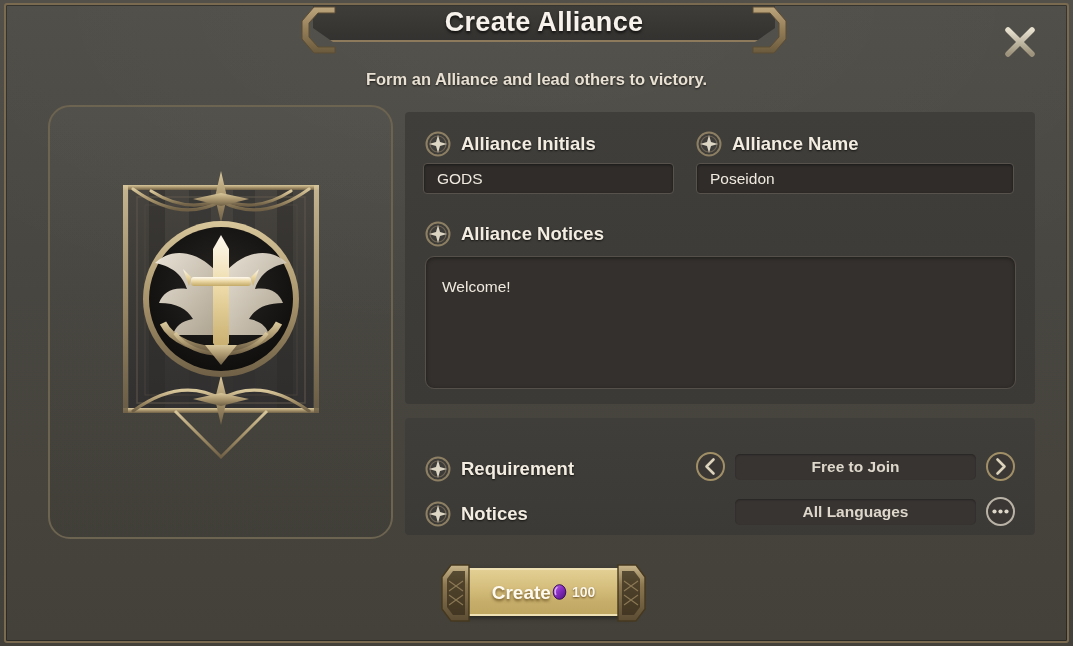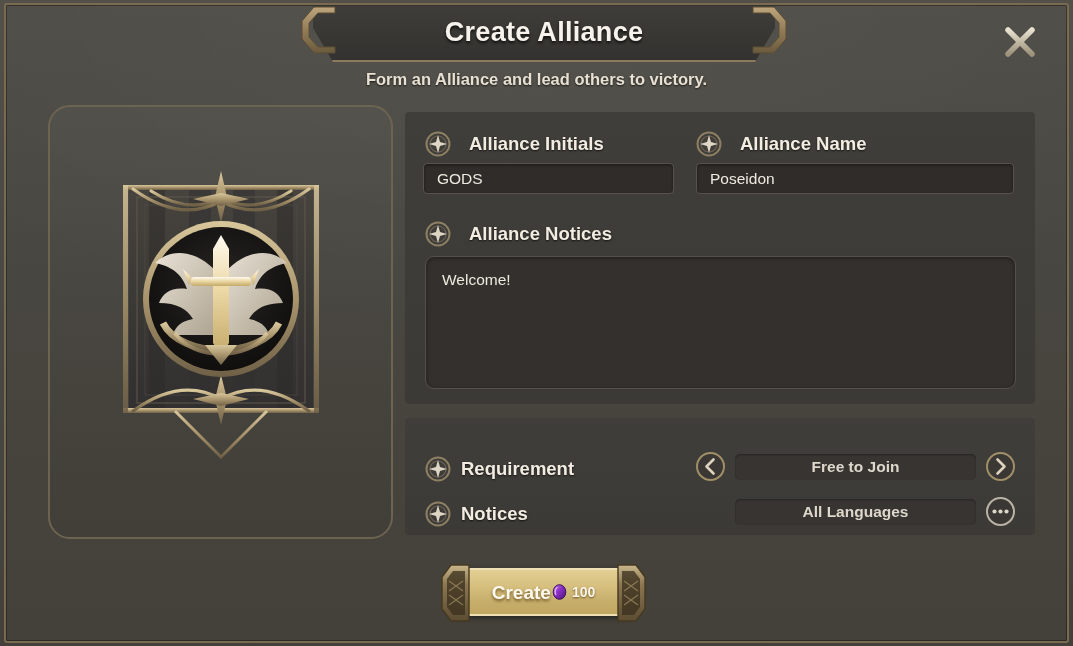--- a/index.html
+++ b/index.html
@@ -41,21 +41,21 @@
       linear-gradient(180deg, #4f4d47 0%, #484640 45%, #434139 100%);
     overflow: hidden;
   }
 
   
   #title-plate {
     position: absolute;
     left: 306px;
     top: 0px;
     width: 462px;
-    height: 56px;
+    height: 36px;
   }
   #title-plate-bg {
     position: absolute;
     inset: 0;
     background: linear-gradient(180deg, #3f3d39 0%, #393733 55%, #343230 100%);
     clip-path: polygon(
       22px 0, calc(100% - 22px) 0,
       100% 0, 100% 22px,
       calc(100% - 20px) 100%,
       20px 100%,
@@ -152,21 +152,21 @@
     width: 630px;
     height: 117px;
     background: linear-gradient(180deg, #403e3a 0%, #3c3a36 100%);
     border-radius: 4px;
   }
 
   
   .field-label {
     display: flex;
     align-items: center;
-    gap: 18px;
+    gap: 10px;
   }
   .field-label .label-text {
     font-size: 18.5px;
     font-weight: bold;
     color: #f2ece1;
     text-shadow: 0 1px 2px rgba(0,0,0,.7);
   }
   .bullet-icon { width: 26px; height: 26px; flex: 0 0 26px; }
 
   
@@ -192,21 +192,21 @@
 
   #notices-input {
     position: absolute;
     left: 20px;
     top: 144px;
     width: 591px;
     height: 133px;
     background: #33302d;
     border: 1px solid #55504a;
     border-radius: 9px;
-    padding: 14px 16px;
+    padding: 21px 16px;
     font-size: 15.5px;
     color: #efe9de;
     cursor: text;
     box-shadow: inset 0 1px 4px rgba(0,0,0,.4);
   }
 
   
   .option-row {
     position: absolute;
     left: 20px;

